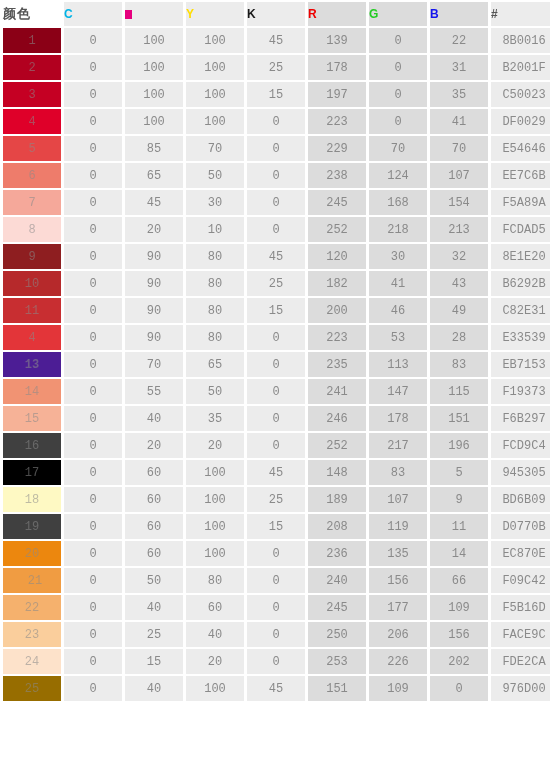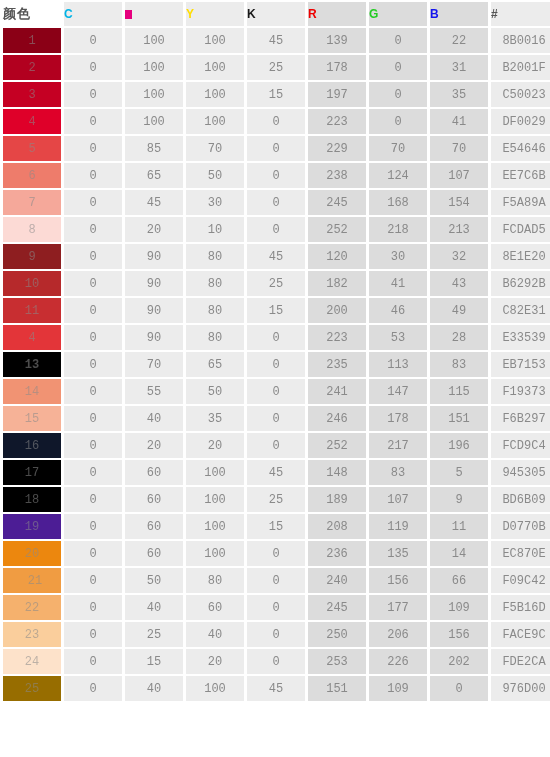--- a/index.html
+++ b/index.html
@@ -271,21 +271,21 @@
         <td class="cell-cmyk">0</td>
         <td class="cell-cmyk">90</td>
         <td class="cell-cmyk">80</td>
         <td class="cell-cmyk">0</td>
         <td class="cell-rgb">223</td>
         <td class="cell-rgb">53</td>
         <td class="cell-rgb">28</td>
         <td class="cell-hex">E33539</td>
       </tr>
       <tr>
-        <td class="swatch" style="background: #000000; font-weight: bold;"><span class="idx">13</span></td>
+        <td class="swatch" style="background: #4c1d95; font-weight: bold;"><span class="idx">13</span></td>
         <td class="cell-cmyk">0</td>
         <td class="cell-cmyk">70</td>
         <td class="cell-cmyk">65</td>
         <td class="cell-cmyk">0</td>
         <td class="cell-rgb">235</td>
         <td class="cell-rgb">113</td>
         <td class="cell-rgb">83</td>
         <td class="cell-hex">EB7153</td>
       </tr>
       <tr>
@@ -304,21 +304,21 @@
         <td class="cell-cmyk">0</td>
         <td class="cell-cmyk">40</td>
         <td class="cell-cmyk">35</td>
         <td class="cell-cmyk">0</td>
         <td class="cell-rgb">246</td>
         <td class="cell-rgb">178</td>
         <td class="cell-rgb">151</td>
         <td class="cell-hex">F6B297</td>
       </tr>
       <tr>
-        <td class="swatch" style="background: #0f172a; font-family: Liberation Mono, monospace;"><span class="idx">16</span></td>
+        <td class="swatch" style="background: #404040; font-family: Liberation Mono, monospace;"><span class="idx">16</span></td>
         <td class="cell-cmyk">0</td>
         <td class="cell-cmyk">20</td>
         <td class="cell-cmyk">20</td>
         <td class="cell-cmyk">0</td>
         <td class="cell-rgb">252</td>
         <td class="cell-rgb">217</td>
         <td class="cell-rgb">196</td>
         <td class="cell-hex">FCD9C4</td>
       </tr>
       <tr>
@@ -326,32 +326,32 @@
         <td class="cell-cmyk">0</td>
         <td class="cell-cmyk">60</td>
         <td class="cell-cmyk">100</td>
         <td class="cell-cmyk">45</td>
         <td class="cell-rgb">148</td>
         <td class="cell-rgb">83</td>
         <td class="cell-rgb">5</td>
         <td class="cell-hex">945305</td>
       </tr>
       <tr>
-        <td class="swatch" style="background: #000000;"><span class="idx">18</span></td>
+        <td class="swatch" style="background: #fef9c3;"><span class="idx">18</span></td>
         <td class="cell-cmyk">0</td>
         <td class="cell-cmyk">60</td>
         <td class="cell-cmyk">100</td>
         <td class="cell-cmyk">25</td>
         <td class="cell-rgb">189</td>
         <td class="cell-rgb">107</td>
         <td class="cell-rgb">9</td>
         <td class="cell-hex">BD6B09</td>
       </tr>
       <tr>
-        <td class="swatch" style="background: #4c1d95;"><span class="idx">19</span></td>
+        <td class="swatch" style="background: #404040;"><span class="idx">19</span></td>
         <td class="cell-cmyk">0</td>
         <td class="cell-cmyk">60</td>
         <td class="cell-cmyk">100</td>
         <td class="cell-cmyk">15</td>
         <td class="cell-rgb">208</td>
         <td class="cell-rgb">119</td>
         <td class="cell-rgb">11</td>
         <td class="cell-hex">D0770B</td>
       </tr>
       <tr>

